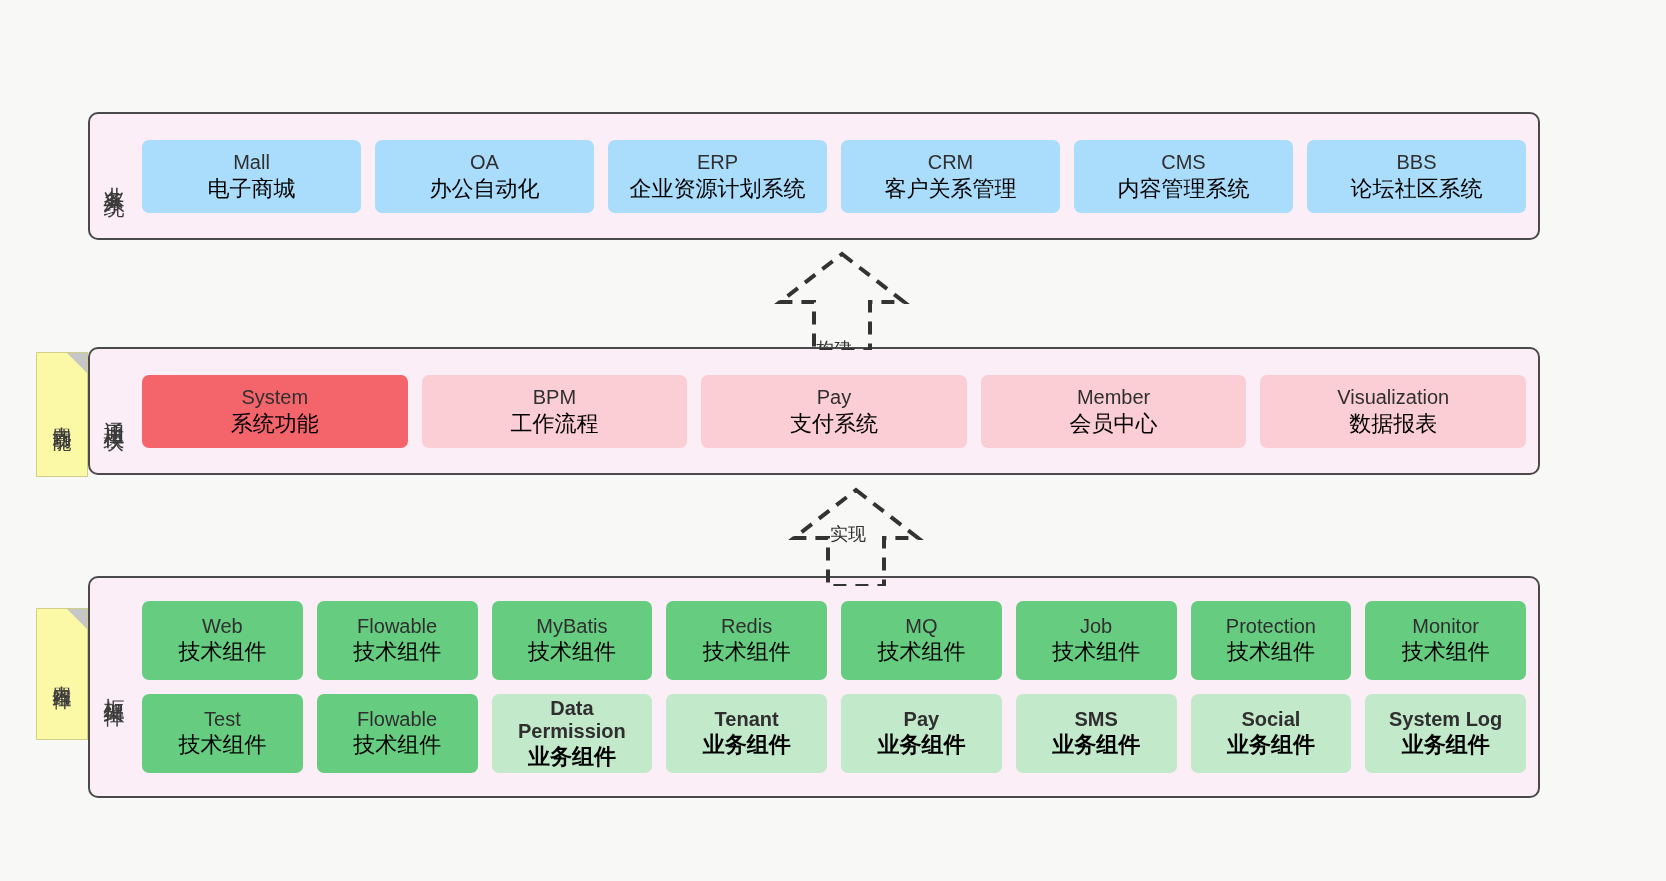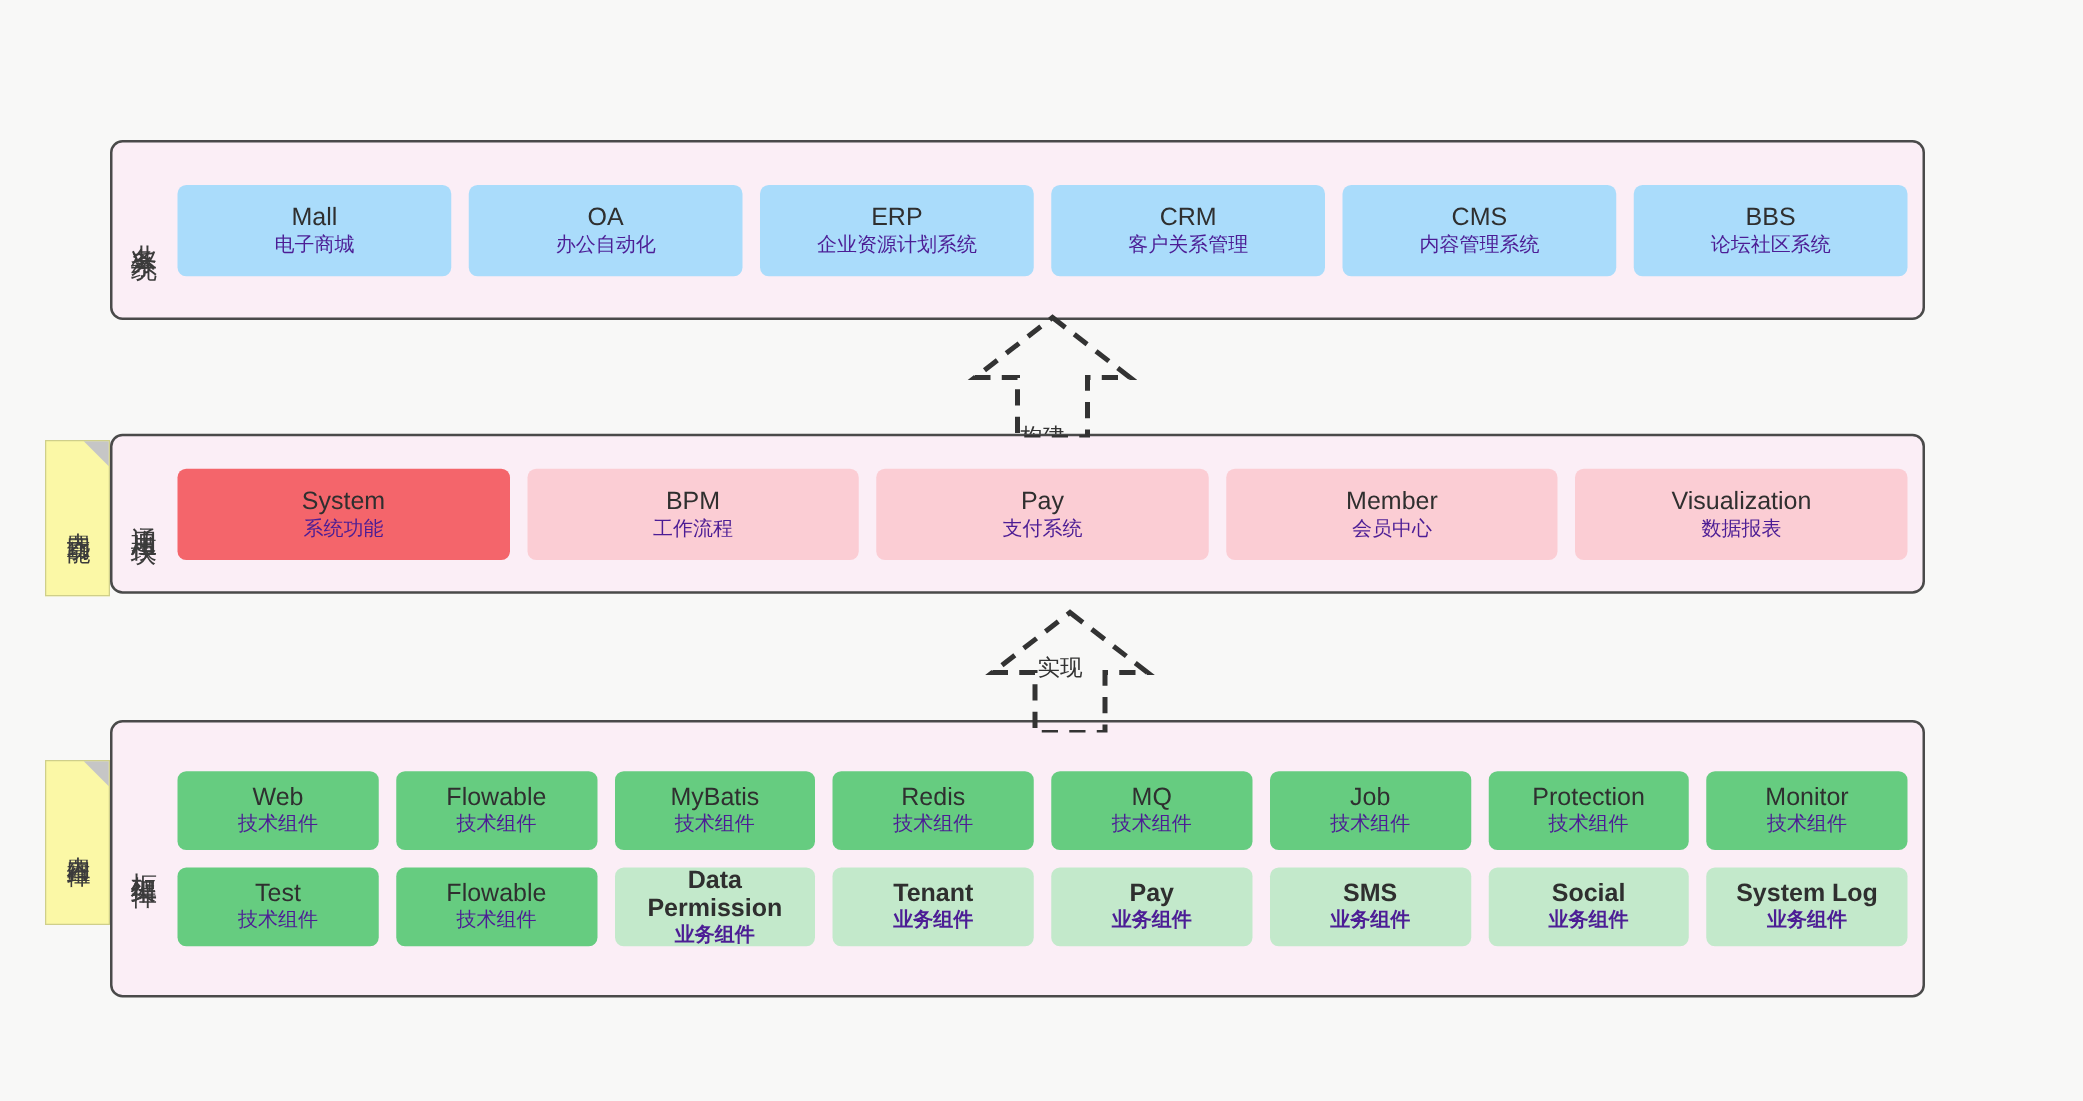--- a/index.html
+++ b/index.html
@@ -71,40 +71,40 @@
     text-align: center;
     line-height: 1.25;
     box-sizing: border-box;
     padding: 4px 6px;
   }
   .card .ttl {
     font-size: 20px;
     color: #2f2f2f;
   }
   .card .sub {
-    font-size: 16px;
-    color: #4c1d95;
+    font-size: 22px;
+    color: #000000;
   }
 
   
   .c-blue      { background: #aadcfb; }
   .c-red       { background: #f4656b; }
   .c-pink      { background: #fbcdd4; }
   .c-green     { background: #66cc80; }
   .c-greenlite { background: #c3e9cb; font-weight: bold; }
 
   
-  #layer-business  { left: 88px;  top: 112px; width: 1452px; height: 144px; }
+  #layer-business  { left: 88px;  top: 112px; width: 1452px; height: 128px; }
   #layer-business .card { height: 73px; }
 
   #layer-modules   { left: 88px;  top: 347px; width: 1452px; height: 128px; }
   #layer-modules .card { height: 73px; }
 
   #layer-framework { left: 88px;  top: 576px; width: 1452px; height: 222px; }
-  #layer-framework .card { height: 63px; }
+  #layer-framework .card { height: 79px; }
   #layer-framework .card .ttl { line-height: 1.15; }
 
   
   .note {
     position: absolute;
     width: 52px;
     background: #fbf8a6;
     border: 1px solid #cfcf8a;
     box-sizing: border-box;
     display: flex;

